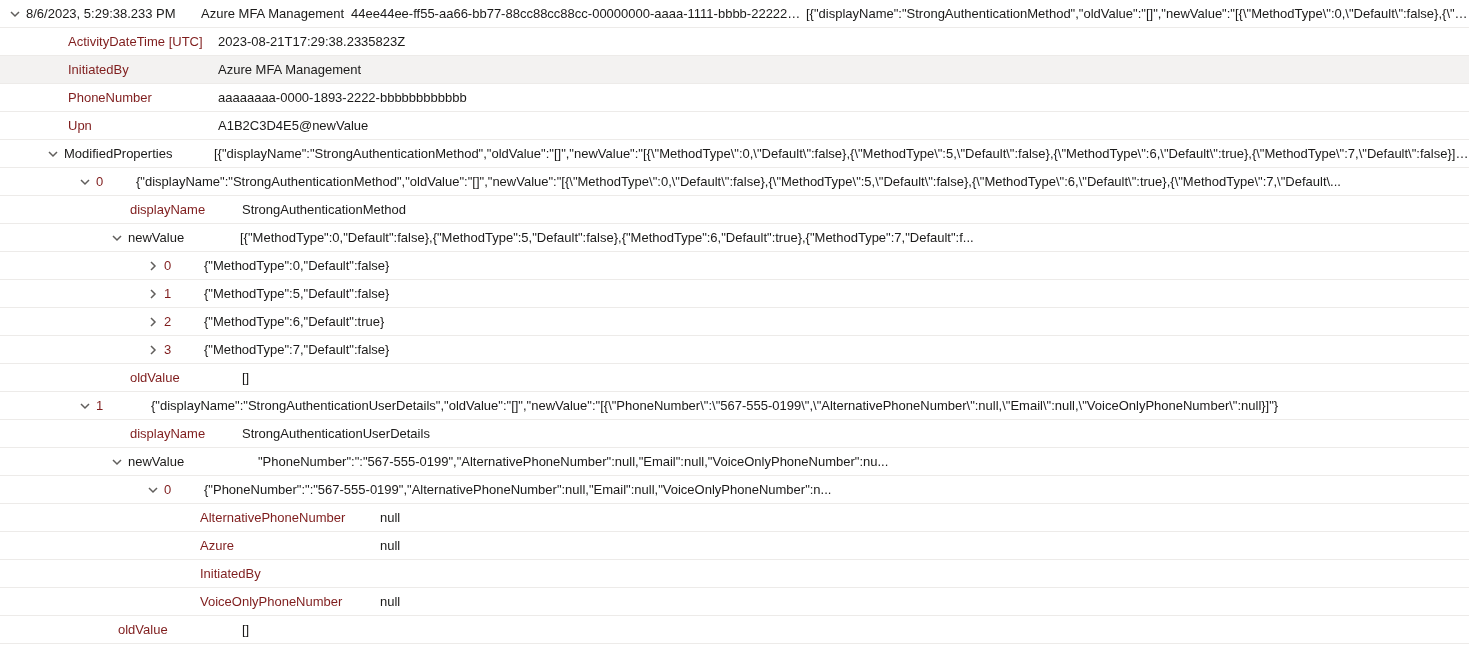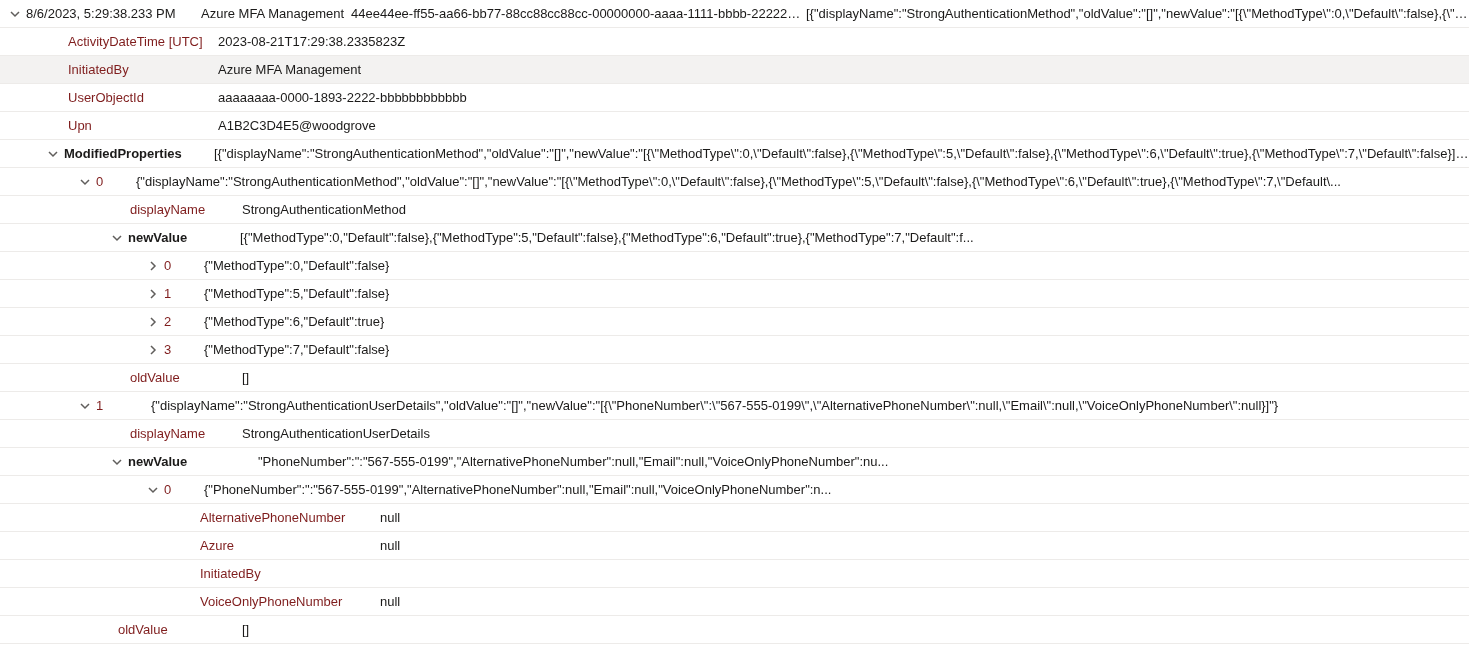--- a/index.html
+++ b/index.html
@@ -26,21 +26,21 @@
       display: inline-flex;
       align-items: center;
       justify-content: center;
       cursor: pointer;
       color: #605e5c;
       margin-right: 4px;
     }
     .chev svg { width: 12px; height: 12px; stroke: currentColor; stroke-width: 1.5; fill: none; }
     .spacer { display:inline-block; flex-shrink:0; }
     .key { font-weight: 400; color: #7f1d1d; }
-    .keybold { font-weight: 700; }
+    .keybold { font-weight: 400; }
     .val { font-weight: 400; color: #1b1a19; overflow: hidden; text-overflow: ellipsis; }
     .hdr-date { width: 175px; flex-shrink:0; }
     .hdr-svc  { width: 150px; flex-shrink:0; }
     .hdr-id   { width: 455px; flex-shrink:0; }
     .kv-key { display:inline-block; flex-shrink:0; }
     .kv-val { display:inline-block; }
   </style>
 </head>
 <body>
 
@@ -64,28 +64,28 @@
 </div>
 
 <div class="row alt">
   <span class="spacer" style="width:68px"></span>
   <span class="kv-key key" style="width:150px">InitiatedBy</span>
   <span class="kv-val val">Azure MFA Management</span>
 </div>
 
 <div class="row">
   <span class="spacer" style="width:68px"></span>
-  <span class="kv-key key" style="width:150px">UserObjectId</span>
+  <span class="kv-key key" style="width:150px">PhoneNumber</span>
   <span class="kv-val val">aaaaaaaa-0000-1893-2222-bbbbbbbbbbbb</span>
 </div>
 
 <div class="row">
   <span class="spacer" style="width:68px"></span>
   <span class="kv-key key" style="width:150px">Upn</span>
-  <span class="kv-val val">A1B2C3D4E5@woodgrove</span>
+  <span class="kv-val val">A1B2C3D4E5@newValue</span>
 </div>
 
 <div class="row">
   <span class="spacer" style="width:46px"></span>
   <span class="chev">
       <svg viewBox="0 0 12 12">
         <polyline points="2 4 6 8 10 4"></polyline>
       </svg>
     </span>
   <span class="kv-key keybold" style="width:150px">ModifiedProperties</span>

